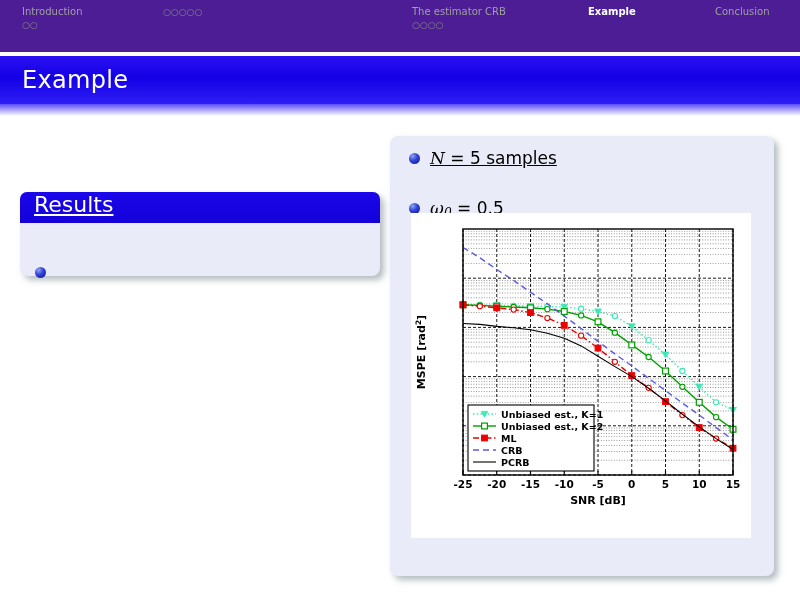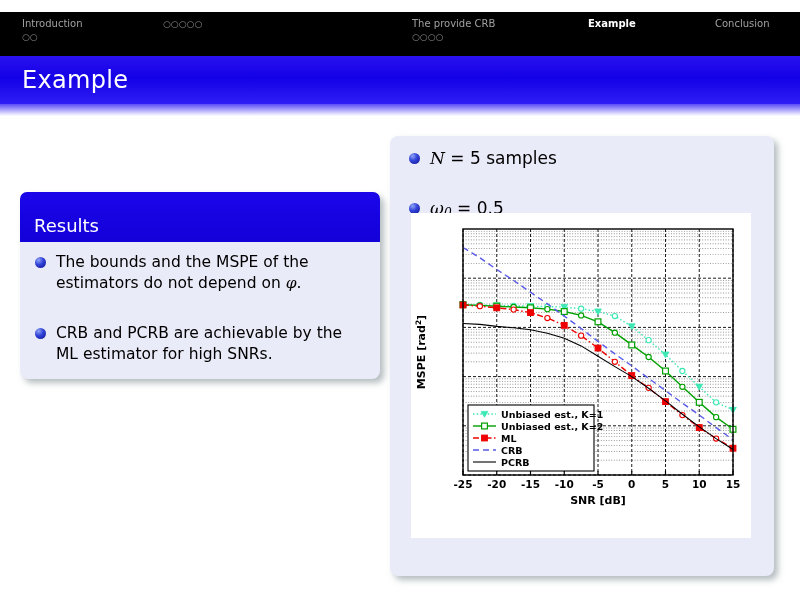--- a/index.html
+++ b/index.html
@@ -10,23 +10,23 @@
     overflow: hidden;
   }
   #slide {
     position: relative;
     width: 800px; height: 600px;
     background: #ffffff;
   }
 
   
   #navbar {
-    position: absolute; left: 0; top: 12px;
+    position: absolute; left: 0; top: 0;
     width: 800px; height: 52px;
-    background: #000000;
+    background: #4c1d95;
   }
   .nav-section {
     position: absolute;
     top: 5px;
     color: #a0a0a0;
     font-size: 10px;
     line-height: 13px;
     white-space: nowrap;
   }
   .nav-section.current { color: #ffffff; font-weight: bold; }
@@ -67,28 +67,29 @@
   
   #results-block {
     left: 20px; top: 192px;
     width: 360px;
     background: #eaebf8;
     border-radius: 8px;
   }
   #results-title {
     background: linear-gradient(to bottom, #1a06ea 0%, #1400d8 100%);
     color: #ffffff;
-    font-size: 18px;
-    padding: 23px 14px 6px 14px;
+    font-size: 22px;
+    padding: 0 14px 6px 14px;
     border-radius: 7px 7px 0 0;
+    text-decoration: underline;
   }
   #results-body {
     padding: 10px 16px 14px 10px;
   }
-  ul.blist { list-style: none; margin: 0; padding: 0; }
+  ul.blist { list-style: none; margin: 0; padding: 0; text-decoration: underline; }
   ul.blist > li {
     position: relative;
     padding-left: 26px;
     margin-bottom: 10px;
     font-size: 15.5px;
     line-height: 21px;
     color: #000000;
   }
   ul.blist > li:last-child { margin-bottom: 0; margin-top: 29px; }
   .ball {
@@ -136,43 +137,42 @@
 
   <div id="navbar">
       <div class="nav-section" style="left: 22px;">
         <div>Introduction</div>
         <div class="nav-dots">○○</div>
       </div>
       <div class="nav-section" style="left: 163px;">
         <div class="nav-dots">○○○○○</div>
       </div>
       <div class="nav-section" style="left: 412px;">
-        <div>The provide CRB</div>
+        <div>The estimator CRB</div>
         <div class="nav-dots">○○○○</div>
       </div>
       <div class="nav-section current" style="left: 588px;">
         <div>Example</div>
         <div class="nav-dots"></div>
       </div>
       <div class="nav-section" style="left: 715px;">
         <div>Conclusion</div>
         <div class="nav-dots"></div>
       </div>
     </div>
 
   <div id="titlebar"></div>
   <div id="titlebar-fade"></div>
   <div id="slide-title">Example</div>
 
   <div id="results-block" class="shadow-box">
     <div id="results-title">Results</div>
     <div id="results-body">
       <ul class="blist" id="results-list">
-          <li><span class="ball"></span><span>The bounds and the MSPE of the estimators do not depend on <span class="mathit">φ</span>.</span></li>
-          <li><span class="ball"></span><span>CRB and PCRB are achievable by the ML estimator for high SNRs.</span></li>
+          <li><span class="ball"></span></li>
         </ul>
     </div>
   </div>
 
   <div id="right-panel" class="shadow-box">
     <ul class="blist" id="panel-items">
         <li><span class="ball"></span><span class="mathsym">N</span><span> = 5 samples</span></li>
         <li><span class="ball"></span><span class="mathsym">ω</span><span class="mathsym sub">0</span><span> = 0.5</span></li>
       </ul>
   </div>

